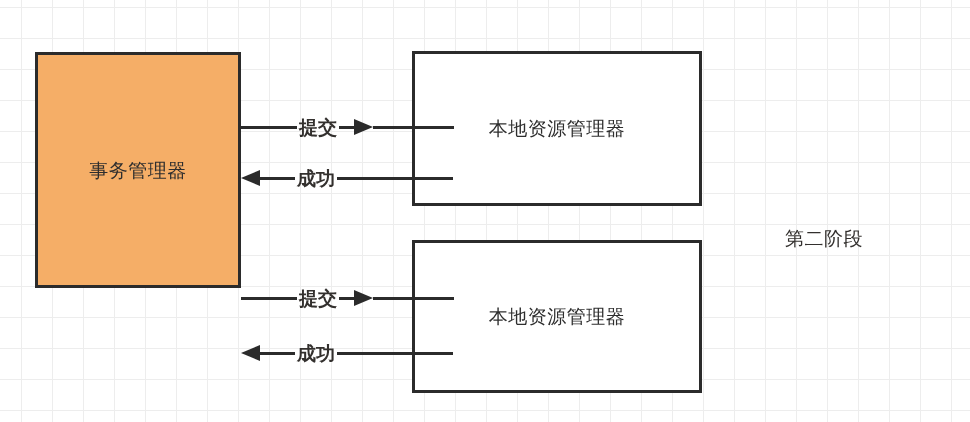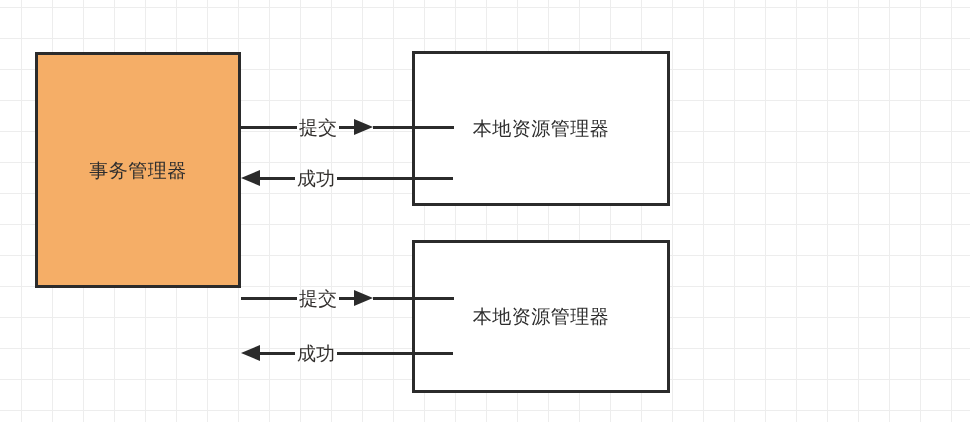--- a/index.html
+++ b/index.html
@@ -38,21 +38,21 @@
   }
   .node.tm {
     left: 35px;
     top: 52px;
     width: 206px;
     height: 236px;
     background: #f5ae67;
   }
   .node.rm {
     left: 412px;
-    width: 258px;
+    width: 290px;
     height: 155px;
     background: #ffffff;
   }
   .node.rm1 { top: 51px; }
   .node.rm2 { top: 240px; height: 153px; }
 
   
   .conn {
     position: absolute;
     height: 24px;
@@ -64,20 +64,21 @@
     height: 3px;
     flex: none;
   }
   .conn-label {
     font-size: 19px;
     color: #33302e;
     white-space: nowrap;
     padding: 0 2px;
     line-height: 1;
     flex: none;
+    font-weight: bold;
   }
   .head {
     width: 0;
     height: 0;
     flex: none;
     border-top: 8px solid transparent;
     border-bottom: 8px solid transparent;
   }
   .head.right {
     border-left: 19px solid #2b2b2b;
@@ -142,14 +143,15 @@
     <div class="seg" style="width:81px"></div>
   </div>
 
   <div class="conn" id="conn-ok-2">
     <div class="head left"></div>
     <div class="seg" style="width:35px"></div>
     <span class="conn-label">成功</span>
     <div class="seg" style="width:116px"></div>
   </div>
 
+  <div class="free-label" id="phase-label">第二阶段</div>
 
 </div>
 
 </body></html>

